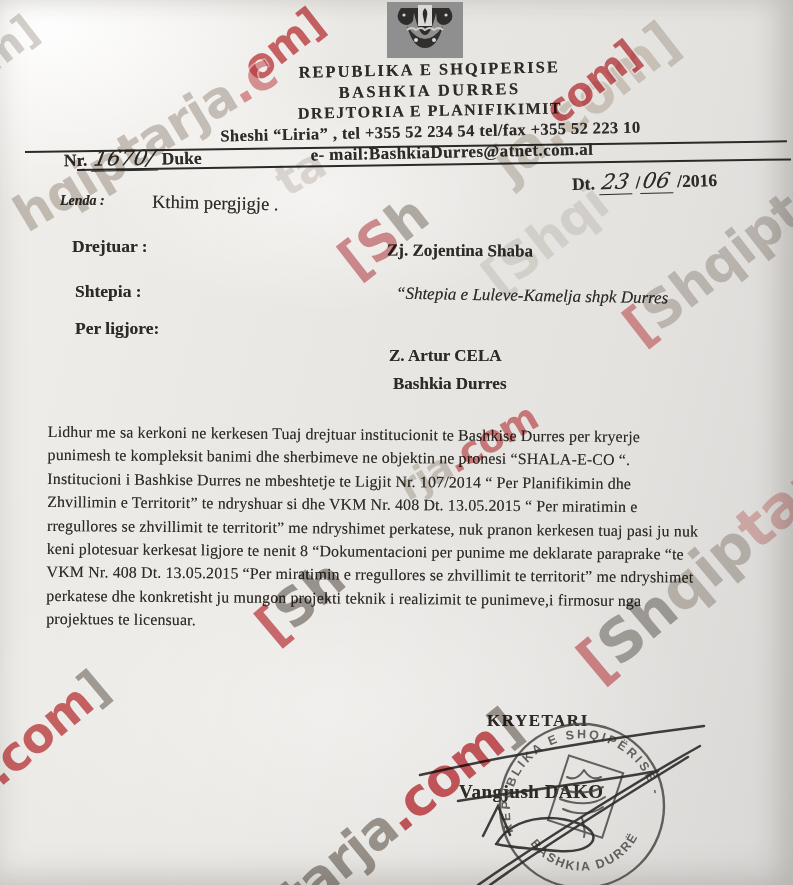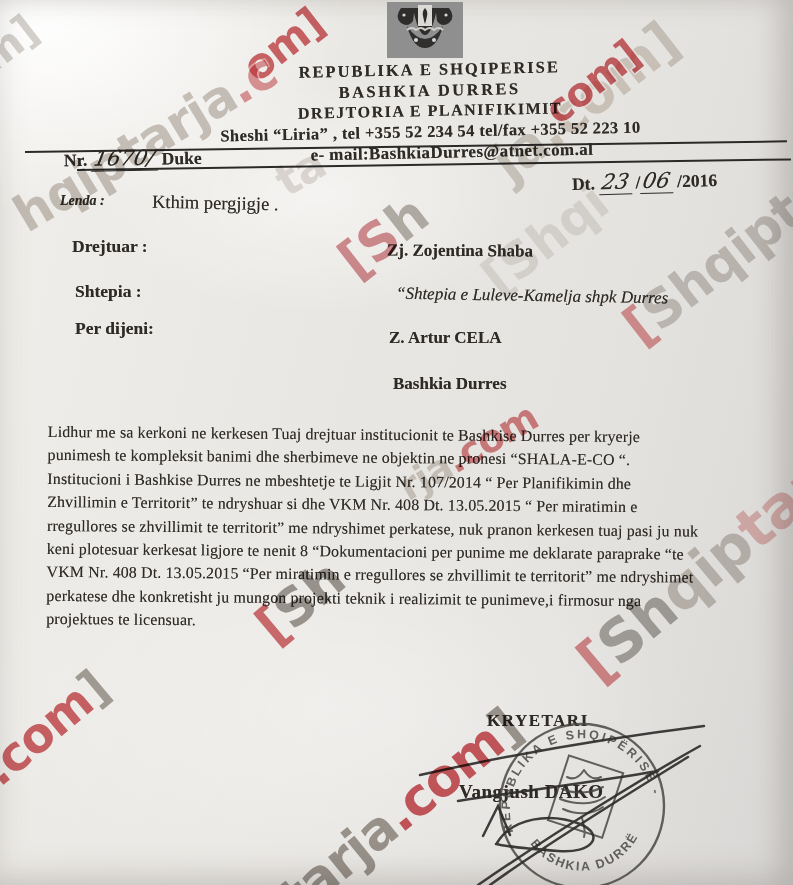--- a/index.html
+++ b/index.html
@@ -84,22 +84,22 @@
 
   <div class="abs print lbl" style="left:60px;top:193px;font-size:14px;font-style:italic;">Lenda :</div>
   <div class="abs print" style="left:152px;top:193px;font-size:18.5px;transform:rotate(1.2deg);">Kthim pergjigje .</div>
 
   <div class="abs print lbl" style="left:72px;top:236px;">Drejtuar :</div>
   <div class="abs print val" style="left:387px;top:241px;transform:rotate(.4deg);">Zj. Zojentina Shaba</div>
 
   <div class="abs print lbl" style="left:75px;top:281px;">Shtepia :</div>
   <div class="abs print" style="left:396px;top:286px;font-style:italic;font-size:17px;transform:rotate(1deg);white-space:nowrap;">“Shtepia e Luleve-Kamelja shpk  Durres</div>
 
-  <div class="abs print lbl" style="left:75px;top:318px;">Per dijeni:</div>
-  <div class="abs print val" style="left:389px;top:328px;">Z. Artur CELA</div>
+  <div class="abs print lbl" style="left:75px;top:318px;">Per ligjore:</div>
+  <div class="abs print val" style="left:389px;top:346px;">Z. Artur CELA</div>
   <div class="abs print val" style="left:393px;top:374px;">Bashkia Durres</div>
 
   <div class="abs print letter-body" style="left:47px;top:423px;width:710px;">
       <div>Lidhur me sa kerkoni ne kerkesen Tuaj drejtuar institucionit te Bashkise Durres per kryerje</div>
       <div>punimesh te kompleksit banimi dhe sherbimeve ne objektin ne pronesi “SHALA-E-CO “.</div>
       <div>Institucioni i Bashkise Durres ne mbeshtetje te Ligjit Nr. 107/2014 “ Per Planifikimin dhe</div>
       <div>Zhvillimin e Territorit” te ndryshuar  si dhe VKM Nr. 408 Dt. 13.05.2015 “ Per miratimin e</div>
       <div>rregullores se zhvillimit te territorit” me ndryshimet perkatese, nuk pranon kerkesen tuaj pasi ju nuk</div>
       <div>keni plotesuar kerkesat ligjore te nenit 8 “Dokumentacioni per punime me deklarate paraprake “te</div>
       <div>VKM Nr. 408 Dt. 13.05.2015 “Per miratimin e rregullores se zhvillimit te territorit” me ndryshimet</div>

